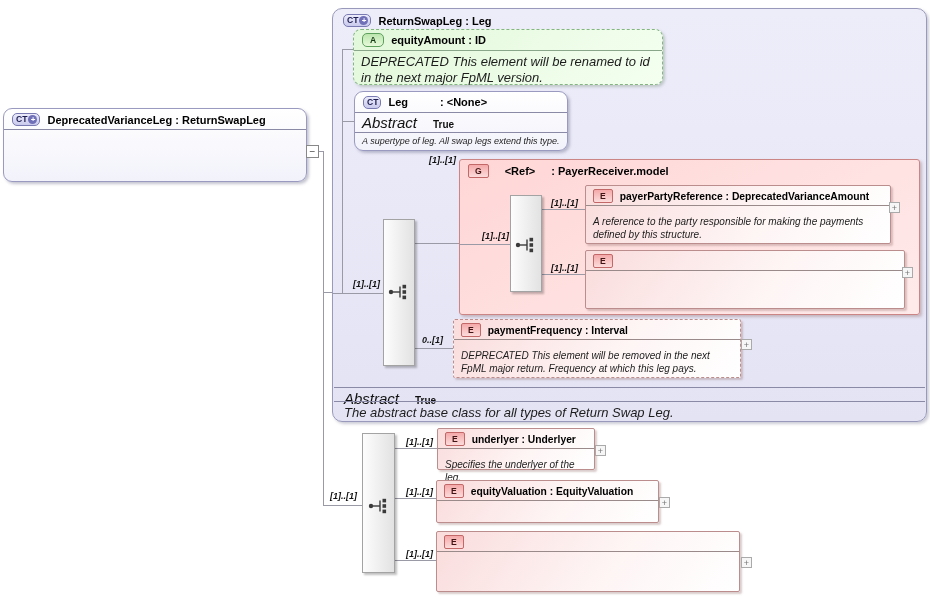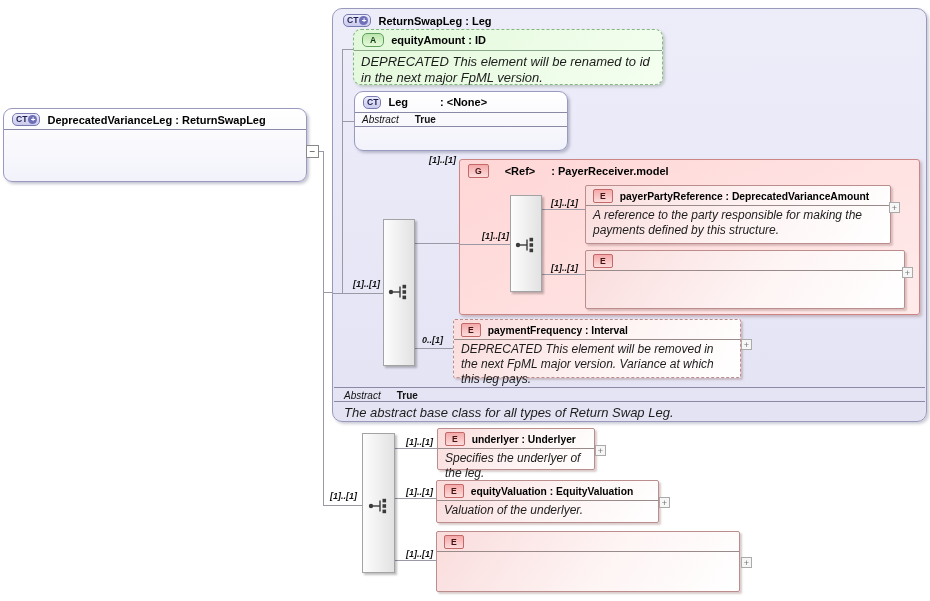--- a/index.html
+++ b/index.html
@@ -35,25 +35,25 @@
   .gbox{position:absolute;background:linear-gradient(150deg,#ffd6d6,#ffeaea);
         border:1px solid #cc8585;border-radius:3px;box-shadow:2px 2px 3px rgba(150,110,110,.4);}
   .gbox .hd{display:flex;align-items:center;gap:16px;padding:4px 8px;font-size:11px;font-weight:bold;}
 
   
   .ebox{position:absolute;background:linear-gradient(125deg,#fadcdc 0%,#fef4f4 55%,#ffffff 100%);
         border:1px solid #bb8d8d;border-radius:2px;box-shadow:2px 2px 2px rgba(150,110,110,.35);}
   .ebox.dashed{border-style:dashed;}
   .ebox .hd{display:flex;align-items:center;gap:7px;padding:3px 7px 2px 7px;font-size:10.3px;
         font-weight:bold;color:#000;border-bottom:1px solid #9b8a8a;}
-  .ebox .doc{padding:2px 7px;font-size:12px;}
+  .ebox .doc{padding:2px 7px;font-size:10px;margin-top:8px;}
 
   
   .abs-row{display:flex;align-items:baseline;gap:16px;padding:1px 7px;}
-  .abs-lbl{font-size:10px;font-style:italic;color:#111;}
+  .abs-lbl{font-size:15px;font-style:italic;color:#111;}
   .abs-val{font-size:10px;font-weight:bold;color:#111;}
 
   
   .ict{display:inline-flex;align-items:center;border:1px solid #7a7ab2;border-radius:5px;
        background:linear-gradient(#ececfc,#c9c9ec);padding:1px 2px 1px 3px;
        font-size:8.6px;font-weight:bold;color:#1c1c50;line-height:1;}
   .ctplus{display:inline-block;width:9px;height:9px;margin-left:1px;border-radius:50%;
        background:#7070b8;color:#fff;font-size:8px;font-weight:bold;line-height:9px;text-align:center;}
   .ica{display:inline-block;border:1px solid #5da05d;border-radius:5px;
        background:linear-gradient(#bce6ae,#e6f9da);padding:1px 7px;
@@ -129,20 +129,21 @@
             <span>CT</span>
           </span>
         <span>Leg</span>
         <span class="name-gap" style="width:18px;"></span>
         <span>: &lt;None&gt;</span>
       </div>
       <div class="abs-row" style="border-bottom:1px solid #8a8aa6;">
         <span class="abs-lbl">Abstract</span>
         <span class="abs-val">True</span>
       </div>
+      <div class="doc" style="font-size:9px;">A supertype of leg. All swap legs extend this type.</div>
     </div>
 
     <div class="seq" style="left:50px;top:210px;width:30px;height:145px;">
       <svg width="22" height="18" viewBox="0 0 22 18" style="left:4px;top:63px;">
         <circle cx="3" cy="9" r="2.2" fill="#3a3a3a"></circle>
         <line x1="5" y1="9" x2="12" y2="9" stroke="#3a3a3a" stroke-width="1.4"></line>
         <line x1="12" y1="3.5" x2="12" y2="14.5" stroke="#3a3a3a" stroke-width="1.4"></line>
         <rect x="14.5" y="1.8" width="3.6" height="3.6" fill="#3a3a3a"></rect>
         <rect x="14.5" y="7.2" width="3.6" height="3.6" fill="#3a3a3a"></rect>
         <rect x="14.5" y="12.6" width="3.6" height="3.6" fill="#3a3a3a"></rect>
@@ -186,21 +187,21 @@
           <span class="ice">E</span>
         </div>
       </div>
     </div>
 
     <div class="ebox dashed" style="left:120px;top:310px;width:286px;height:57px;">
       <div class="hd">
         <span class="ice">E</span>
         <span>paymentFrequency : Interval</span>
       </div>
-      <div class="doc">DEPRECATED This element will be removed in the next FpML major version. Variance at which this leg pays.</div>
+      <div class="doc">DEPRECATED This element will be removed in the next FpML major return. Frequency at which this leg pays.</div>
     </div>
 
     <div class="card" style="left:20px;top:270px;">[1]..[1]</div>
     <div class="card" style="left:96px;top:146px;">[1]..[1]</div>
     <div class="card" style="left:89px;top:326px;">0..[1]</div>
 
     <div class="ln h" style="left:1px;top:378px;width:591px;background:#8a8aa6;"></div>
     <div class="abs-row" style="position:absolute;left:4px;top:380px;">
       <span class="abs-lbl">Abstract</span>
       <span class="abs-val">True</span>
@@ -231,21 +232,20 @@
       <span>underlyer : Underlyer</span>
     </div>
     <div class="doc">Specifies the underlyer of the leg.</div>
   </div>
 
   <div class="ebox" style="left:436px;top:480px;width:221px;height:41px;">
     <div class="hd">
       <span class="ice">E</span>
       <span>equityValuation : EquityValuation</span>
     </div>
-    <div class="doc">Valuation of the underlyer.</div>
   </div>
 
   <div class="ebox" style="left:436px;top:531px;width:302px;height:59px;">
     <div class="hd">
       <span class="ice">E</span>
     </div>
   </div>
 
   <div class="plus" style="left:889px;top:202px;">+</div>
   <div class="plus" style="left:902px;top:267px;">+</div>

